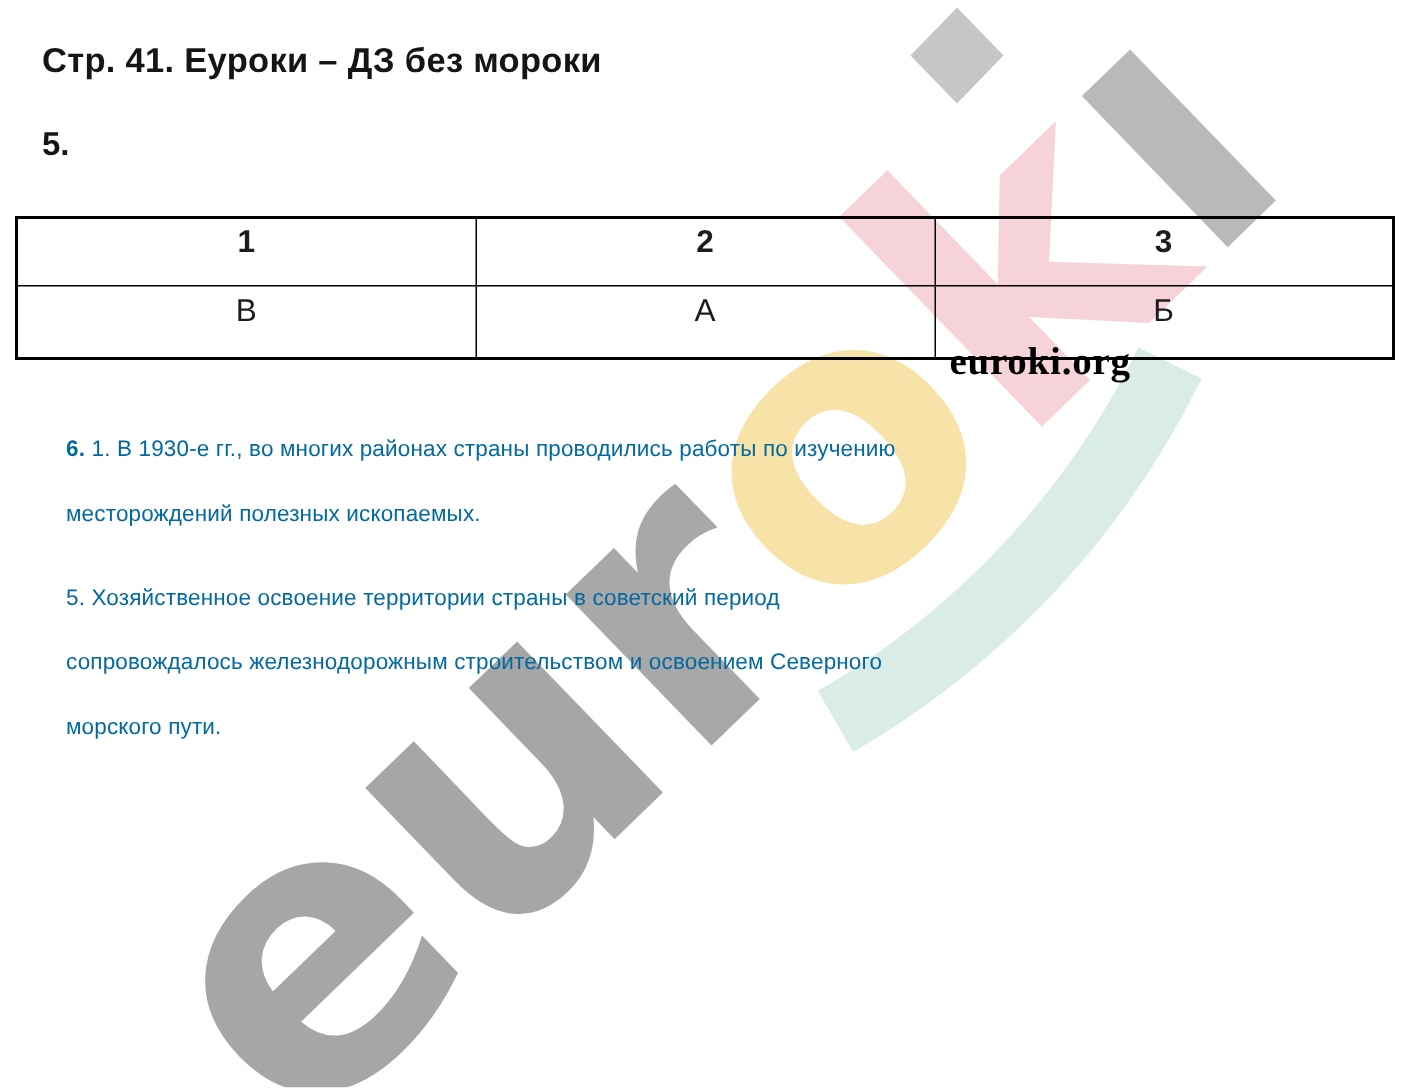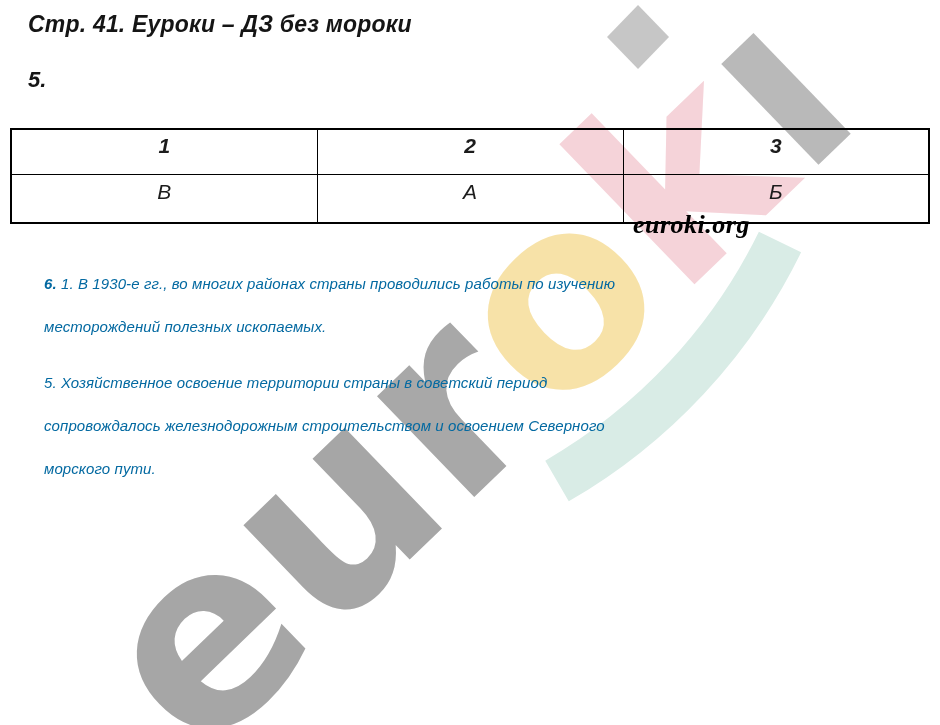--- a/index.html
+++ b/index.html
@@ -19,24 +19,23 @@
     z-index: 0;
   }
   .watermark text {
     font-family: "DejaVu Sans", sans-serif;
     font-weight: bold;
     font-size: 256px;
     letter-spacing: 2px;
   }
   .content {
     position: absolute;
-    left: 0; top: 0;
+    left: 0; top: 16px;
     width: 940px; height: 605px;
     z-index: 1;
-    font-style: italic;
   }
   .page-title {
     position: absolute;
     left: 28px; top: 11px;
     margin: 0;
     font-size: 23px;
     font-weight: bold;
     letter-spacing: 0.2px;
     color: #151515;
     white-space: nowrap;

